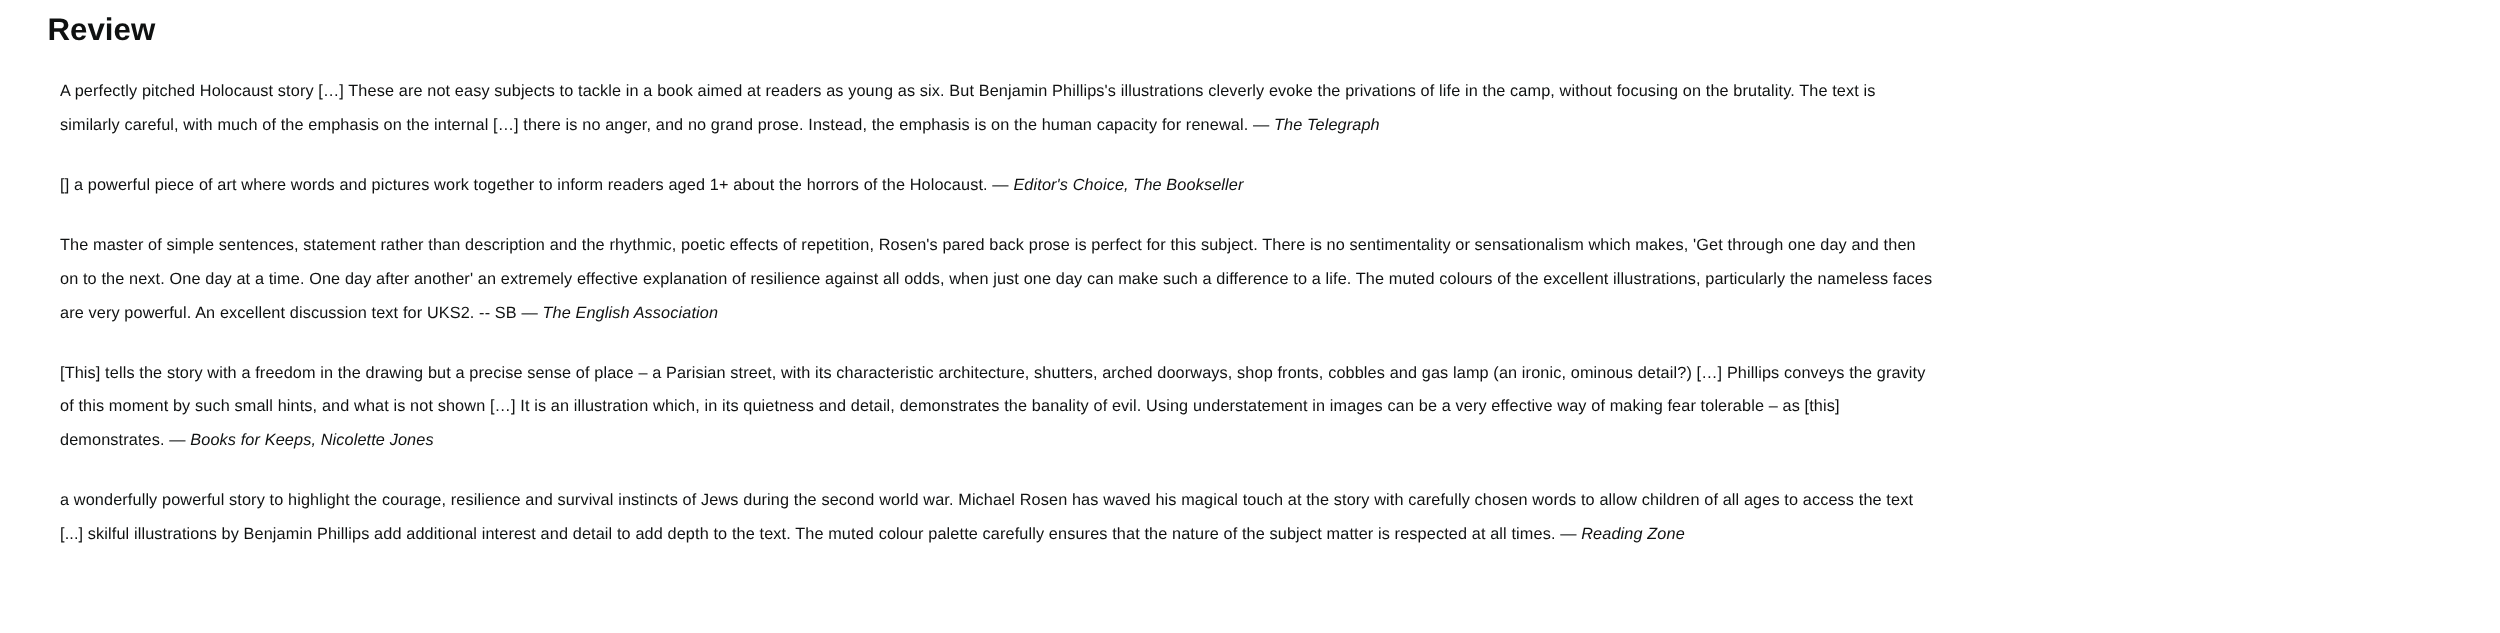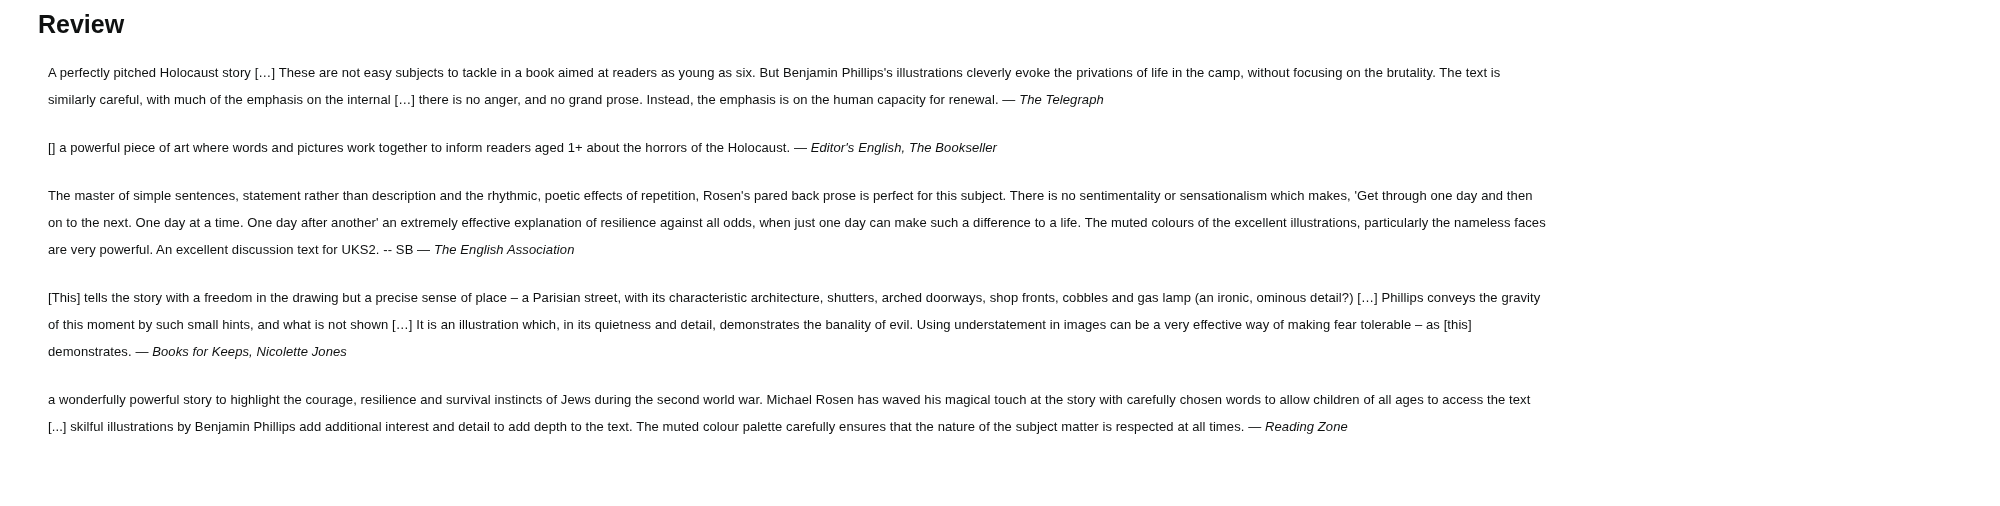--- a/index.html
+++ b/index.html
@@ -45,21 +45,21 @@
 </head>
 <body>
 
 <div class="review-section">
   <h3 class="review-heading">Review</h3>
 
   <div class="review-list">
 
     <p class="review-para"><span>A perfectly pitched Holocaust story […] These are not easy subjects to tackle in a book aimed at readers as young as six. But Benjamin Phillips's illustrations cleverly evoke the privations of life in the camp, without focusing on the brutality. The text is similarly careful, with much of the emphasis on the internal […] there is no anger, and no grand prose. Instead, the emphasis is on the human capacity for renewal. —</span> <span class="review-source">The Telegraph</span></p>
 
-    <p class="review-para"><span>[] a powerful piece of art where words and pictures work together to inform readers aged 1+ about the horrors of the Holocaust. —</span> <span class="review-source">Editor's English, The Bookseller</span></p>
+    <p class="review-para"><span>[] a powerful piece of art where words and pictures work together to inform readers aged 1+ about the horrors of the Holocaust. —</span> <span class="review-source">Editor's Choice, The Bookseller</span></p>
 
     <p class="review-para"><span>The master of simple sentences, statement rather than description and the rhythmic, poetic effects of repetition, Rosen's pared back prose is perfect for this subject. There is no sentimentality or sensationalism which makes, 'Get through one day and then on to the next. One day at a time. One day after another' an extremely effective explanation of resilience against all odds, when just one day can make such a difference to a life. The muted colours of the excellent illustrations, particularly the nameless faces are very powerful. An excellent discussion text for UKS2. -- SB —</span> <span class="review-source">The English Association</span></p>
 
     <p class="review-para"><span>[This] tells the story with a freedom in the drawing but a precise sense of place – a Parisian street, with its characteristic architecture, shutters, arched doorways, shop fronts, cobbles and gas lamp (an ironic, ominous detail?) […] Phillips conveys the gravity of this moment by such small hints, and what is not shown […] It is an illustration which, in its quietness and detail, demonstrates the banality of evil. Using understatement in images can be a very effective way of making fear tolerable – as [this] demonstrates. —</span> <span class="review-source">Books for Keeps, Nicolette Jones</span></p>
 
     <p class="review-para"><span>a wonderfully powerful story to highlight the courage, resilience and survival instincts of Jews during the second world war. Michael Rosen has waved his magical touch at the story with carefully chosen words to allow children of all ages to access the text [...] skilful illustrations by Benjamin Phillips add additional interest and detail to add depth to the text. The muted colour palette carefully ensures that the nature of the subject matter is respected at all times. —</span> <span class="review-source">Reading Zone</span></p>
 
   </div>
 </div>
 

